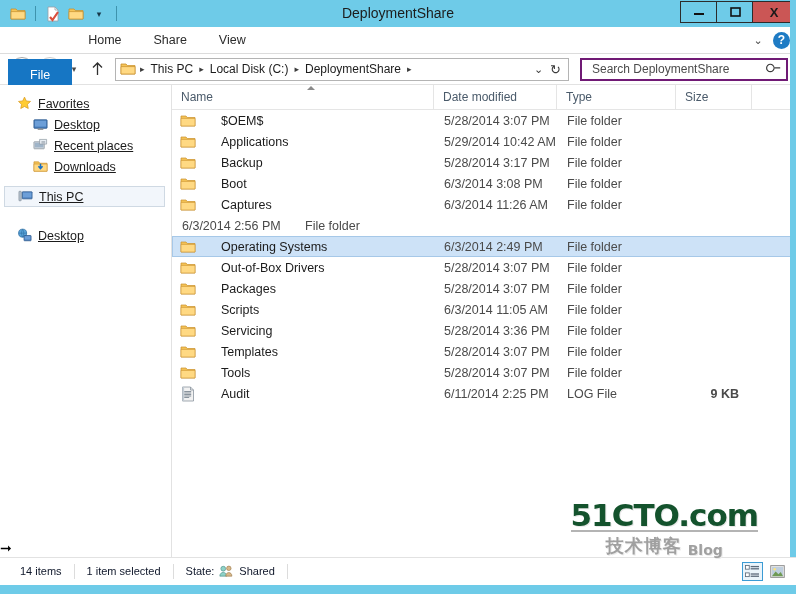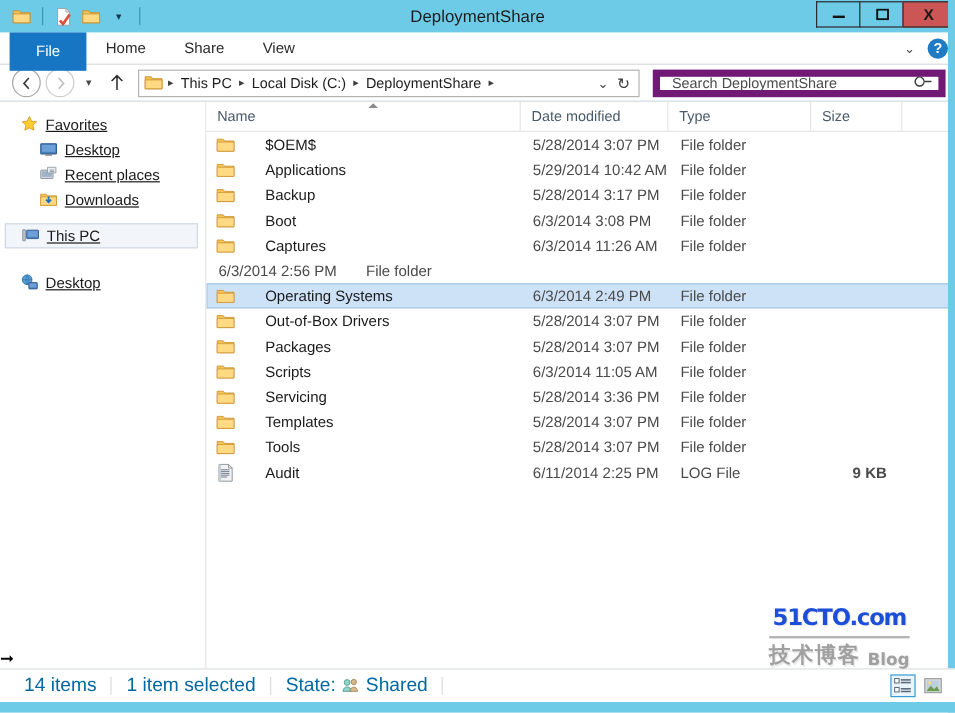--- a/index.html
+++ b/index.html
@@ -91,20 +91,21 @@
     color: #2b2b2b;
     padding: 0 16px;
     min-width: 42px;
     box-sizing: border-box;
   }
   .tab.file {
     background: #1676c4;
     color: #ffffff;
     padding: 16px 22px;
     margin-left: 8px;
+    margin-top: 32px;
   }
   .ribbon-right {
     position: absolute;
     right: 6px; top: 0; bottom: 0;
     display: flex; align-items: center; gap: 8px;
   }
   .chev {
     font-size: 11px; color: #4a4a4a;
     width: 14px; text-align: center;
   }
@@ -168,23 +169,23 @@
   }
   .crumb { padding: 0 5px; white-space: nowrap; }
   .crumb-sep {
     color: #3b3b3b; font-size: 9px;
     padding: 0 1px;
   }
   .crumb-icons { display: flex; align-items: center; gap: 7px; padding-right: 3px; }
   .crumb-icons .chev2 { font-size: 11px; color: #3a3a3a; }
   .refresh { font-size: 13px; color: #3a3a3a; }
   .searchbox {
-    width: 244px;
+    width: 208px;
     height: 23px;
-    border: 6px solid #701a75;
+    border: 2px solid #701a75;
     background: #ffffff;
     display: flex; align-items: center;
     padding: 0 6px 0 8px;
     box-sizing: border-box;
     margin-left: 7px;
   }
   .searchbox input {
     flex: 1;
     border: none; outline: none;
     font-family: "Liberation Sans", sans-serif;
@@ -311,22 +312,22 @@
     height: 28px;
     background: #ffffff;
     display: flex;
     align-items: center;
     position: relative;
     border-top: 1px solid #e2e2e2;
     padding-left: 20px;
     box-sizing: border-box;
   }
   .st-item {
-    font-size: 16px;
-    color: #0369a1;
+    font-size: 11px;
+    color: #0f172a;
     padding: 0 12px;
     display: flex; align-items: center; gap: 5px;
     border-right: 1px solid #dcdcdc;
     height: 15px;
     line-height: 15px;
   }
   .st-item:first-child { padding-left: 0; }
   .viewbtns {
     position: absolute;
     right: 8px; top: 4px;
@@ -344,22 +345,22 @@
     position: absolute;
     right: 38px;
     bottom: 36px;
     text-align: center;
     pointer-events: none;
     user-select: none;
   }
   .wm-top {
     font-family: "DejaVu Sans", sans-serif;
     font-weight: bold;
-    font-size: 19px;
-    color: #1d4ed8;
+    font-size: 31px;
+    color: #14532d;
     letter-spacing: -1px;
     line-height: 28px;
     text-shadow: 1px 1px 0 #e8e8e8;
   }
   .wm-rule { height: 2px; background: #b4b4b4; margin: 1px 0 2px; }
   .wm-bot {
     display: flex; align-items: flex-end; justify-content: center; gap: 6px;
   }
   .wm-cn {
     font-family: "DejaVu Sans", sans-serif;

